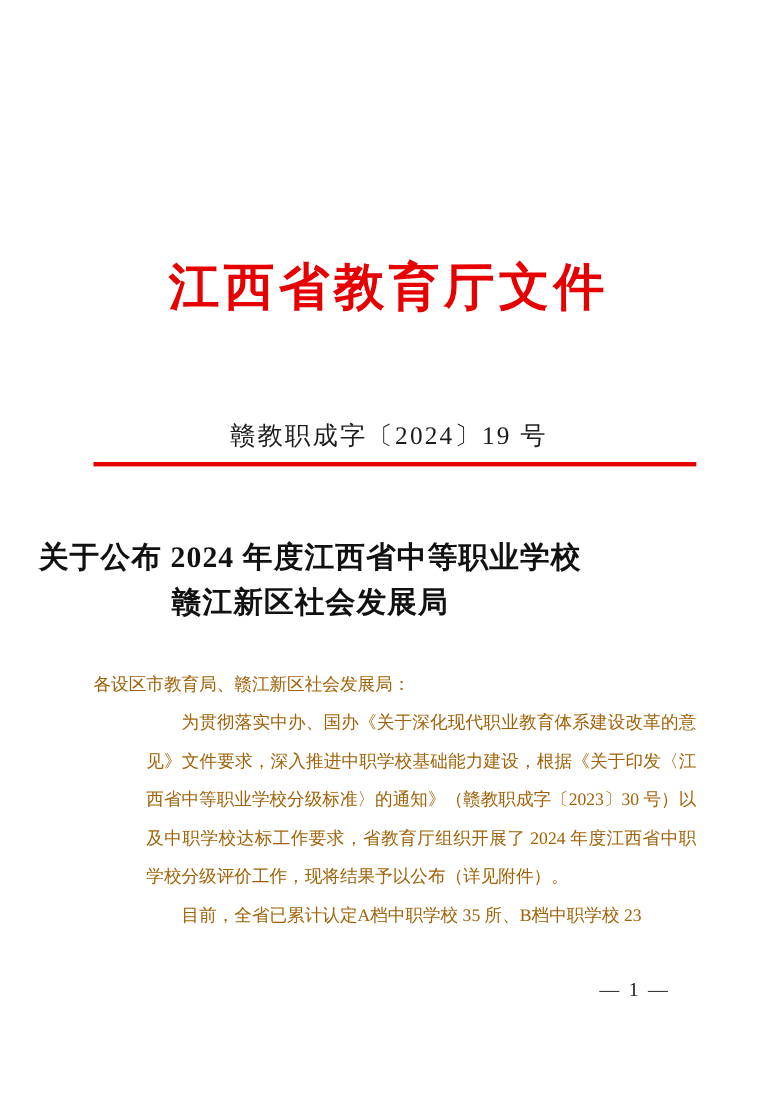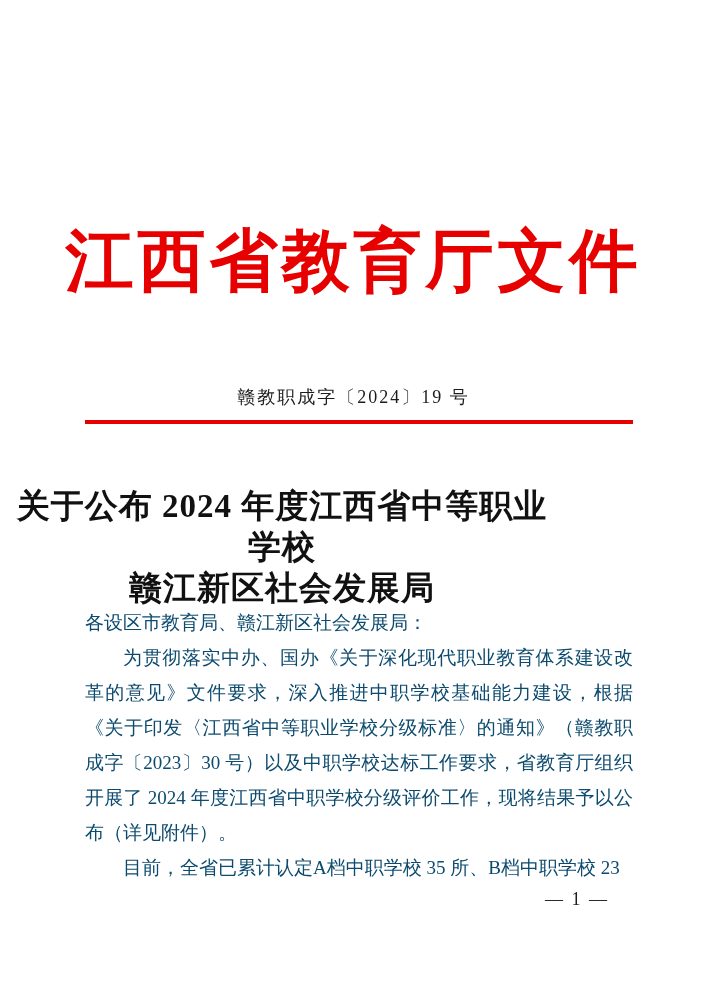--- a/index.html
+++ b/index.html
@@ -15,74 +15,75 @@
     overflow: hidden;
     font-family: "Liberation Serif", "DejaVu Serif", serif;
     color: var(--text-color, #222222);
   }
   .header-title {
     position: absolute;
     top: 226px;
     left: 0;
     width: 707px;
     text-align: center;
-    font-size: 68px;
+    font-size: 46px;
     font-weight: bold;
     letter-spacing: 4px;
     color: var(--accent-red, #e60000);
     white-space: nowrap;
     line-height: 70px;
   }
   .doc-number {
     position: absolute;
     top: 384px;
     left: 0;
     width: 707px;
     text-align: center;
-    font-size: 18px;
+    font-size: 23px;
     letter-spacing: 2px;
     color: #1c1c1c;
     line-height: 26px;
   }
   .red-line {
     position: absolute;
     top: 420px;
     left: 85px;
     width: 548px;
     height: 4px;
     background: var(--accent-red, #e60000);
   }
   .notice-title {
     position: absolute;
     top: 486px;
     left: 0;
     width: 564px;
     text-align: center;
-    font-size: 33px;
+    font-size: 27px;
     font-weight: bold;
     color: #111111;
     line-height: 41px;
     letter-spacing: 1px;
   }
   .body-text {
     position: absolute;
     top: 605px;
     left: 85px;
     width: 548px;
-    font-size: 19px;
+    font-size: 16px;
     line-height: 35px;
-    color: #0c4a6e;
+    color: #a16207;
     text-align: justify;
   }
   .body-text p {
     margin: 0;
     padding: 0;
   }
   .body-text p.indent {
     text-indent: 2em;
+    margin-left: 48px;
   }
   .page-number {
     position: absolute;
     top: 886px;
     left: 0;
     width: 609px;
     text-align: right;
     font-size: 18px;
     letter-spacing: 2px;
     color: #1c1c1c;

